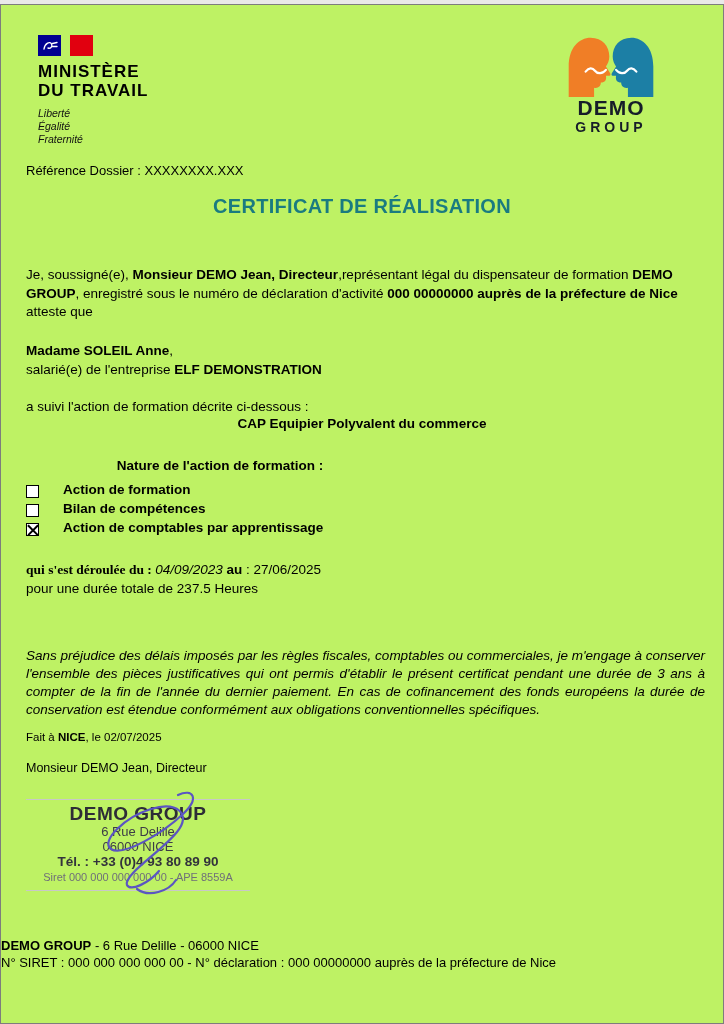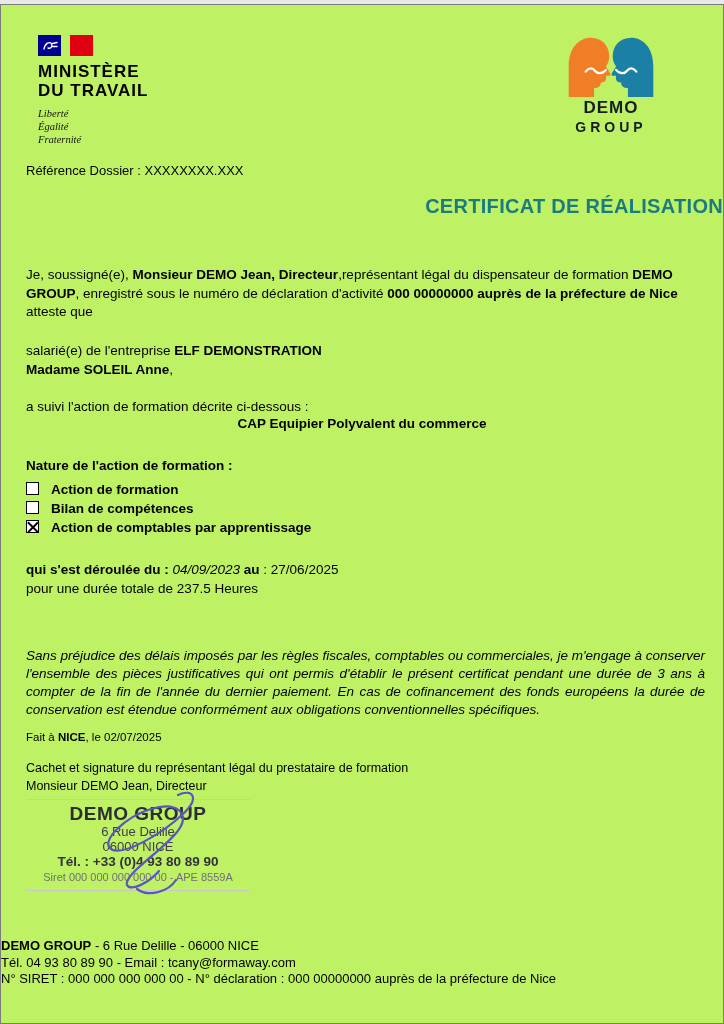--- a/index.html
+++ b/index.html
@@ -11,36 +11,36 @@
     border:1px solid #7d7d7d;
     box-sizing:border-box;
     font-family:"Liberation Sans", sans-serif;
     color:#000;
     overflow:hidden;
   }
   
   .ministry{position:absolute;left:37px;top:30px;}
   .flag{display:block;margin-bottom:6px;}
   .ministry-name{font-weight:bold;font-size:17px;line-height:19px;letter-spacing:1px;color:#000;}
-  .motto{margin-top:7px;font-family:Liberation Serif, serif;font-style:italic;font-size:10.5px;line-height:13px;color:#111;}
+  .motto{margin-top:7px;font-family:Liberation Sans, sans-serif;font-style:italic;font-size:10.5px;line-height:13px;color:#111;}
   
   .brand{position:absolute;left:551px;top:26px;width:118px;text-align:center;}
   .brand-heads{display:block;margin:0 auto;}
-  .brand-name{font-size:17px;font-weight:800;letter-spacing:1px;color:#161d29;line-height:22px;}
+  .brand-name{font-size:21px;font-weight:800;letter-spacing:1px;color:#161d29;line-height:22px;}
   .brand-sub{font-size:14px;font-weight:600;letter-spacing:4px;color:#161d29;line-height:17px;text-align:center;}
   
   .reference{position:absolute;left:25px;top:158px;font-size:13px;}
-  .doc-title{position:absolute;left:0;right:0;top:190px;text-align:right;font-size:20px;font-weight:bold;letter-spacing:0.3px;}
+  .doc-title{position:absolute;left:0;right:0;top:190px;text-align:center;font-size:20px;font-weight:bold;letter-spacing:0.3px;}
   .p-intro{position:absolute;left:25px;top:261px;width:678px;font-size:13.5px;line-height:18.5px;}
   .p-trainee{position:absolute;left:25px;top:337px;width:678px;font-size:13.5px;line-height:18.5px;}
   .p-followed{position:absolute;left:25px;top:393px;width:678px;font-size:13.5px;line-height:18px;}
   .course{position:absolute;left:0;right:0;top:411px;text-align:center;font-size:13.5px;font-weight:bold;}
   .nature{position:absolute;left:25px;top:453px;font-size:13.5px;}
-  .nature-label{font-weight:bold;margin-bottom:9px;}
-  .checkbox-row{display:flex;align-items:flex-start;gap:12px;margin:3px 0;font-weight:bold;line-height:16px;}
+  .nature-label{font-weight:bold;margin-bottom:9px;text-align:right;}
+  .checkbox-row{display:flex;align-items:flex-end;gap:24px;margin:3px 0;font-weight:bold;line-height:16px;}
   .checkbox{width:11px;height:11px;border:1.6px solid #000;display:inline-block;position:relative;flex:0 0 auto;background:#fff;}
   .checkbox.checked::before,.checkbox.checked::after{content:"";position:absolute;top:50%;left:-1.2px;width:14px;height:1.6px;background:#000;}
   .checkbox.checked::before{transform:translateY(-50%) rotate(45deg);}
   .checkbox.checked::after{transform:translateY(-50%) rotate(-45deg);}
   .period{position:absolute;left:25px;top:556px;font-size:13.5px;line-height:18.5px;}
   .legal{position:absolute;left:25px;top:642px;width:679px;font-size:13.5px;line-height:18px;font-style:italic;text-align:justify;}
   .place-date{position:absolute;left:25px;top:726px;font-size:11.5px;}
   .sig-caption{position:absolute;left:25px;top:755px;font-size:12.5px;line-height:17.5px;}
   
   .stamp{
@@ -90,22 +90,22 @@
     <div class="brand-name">DEMO</div>
     <div class="brand-sub">GROUP</div>
   </div>
 
   <div class="reference">Référence Dossier : XXXXXXXX.XXX</div>
   <div class="doc-title" style="color: rgb(26, 123, 128);">CERTIFICAT DE RÉALISATION</div>
 
   <div class="p-intro"><span>Je, soussigné(e), </span><span style="font-weight: bold;">Monsieur DEMO Jean, Directeur</span><span>,représentant légal du dispensateur de formation  </span><span style="font-weight: bold;">DEMO GROUP</span><span>, enregistré sous le numéro de déclaration d'activité </span><span style="font-weight: bold;">000 00000000 auprès de la préfecture de Nice</span><span> atteste que</span></div>
 
   <div class="p-trainee">
+    <div><span style="font-weight: bold;">Madame SOLEIL Anne</span><span>,</span></div>
     <div><span>salarié(e) de l'entreprise </span><span style="font-weight: bold;">ELF DEMONSTRATION</span></div>
-    <div><span style="font-weight: bold;">Madame SOLEIL Anne</span><span>,</span></div>
   </div>
 
   <div class="p-followed">a suivi l'action de formation décrite ci-dessous :</div>
   <div class="course">CAP Equipier Polyvalent du commerce</div>
 
   <div class="nature">
     <div class="nature-label">Nature de l'action de formation :</div>
     <div id="nature-options">
         <div class="checkbox-row">
           <span class="checkbox"></span>
@@ -116,44 +116,42 @@
           <span>Bilan de compétences</span>
         </div>
         <div class="checkbox-row">
           <span class="checkbox checked"></span>
           <span>Action de comptables par apprentissage</span>
         </div>
       </div>
   </div>
 
   <div class="period">
-    <div><span style="font-weight: bold;">qui s'est déroulée du  : </span><span style="font-style: italic;">04/09/2023</span><span> </span><span style="font-weight: bold;">au</span><span> : 27/06/2025</span></div>
+    <div><span style="font-weight: bold; font-family: Liberation Serif, serif;">qui s'est déroulée du  : </span><span style="font-style: italic;">04/09/2023</span><span> </span><span style="font-weight: bold;">au</span><span> : 27/06/2025</span></div>
     <div>pour une durée totale de 237.5 Heures</div>
   </div>
 
   <div class="legal">Sans préjudice des délais imposés par les règles fiscales, comptables ou commerciales, je m'engage à conserver l'ensemble des pièces justificatives qui ont permis d'établir le présent certificat pendant une durée de 3 ans à compter de la fin de l'année du dernier paiement. En cas de cofinancement des fonds européens la durée de conservation est étendue conformément aux obligations conventionnelles spécifiques.</div>
 
   <div class="place-date"><span>Fait à </span><span style="font-weight: bold;">NICE</span><span>, le 02/07/2025</span></div>
 
   <div class="sig-caption">
-    <div>Cachet et signature du représentant légal du prestataire de formation</div>
     <div>Monsieur DEMO Jean, Directeur</div>
   </div>
 
   <div class="stamp">
     <div class="stamp-company">DEMO GROUP</div>
     <div class="stamp-line">6 Rue Delille</div>
     <div class="stamp-line">06000 NICE</div>
     <div class="stamp-phone">Tél. : +33 (0)4 93 80 89 90</div>
     <div class="stamp-siret">Siret 000 000 000 000 00 - APE 8559A</div>
   </div>
 
   <svg class="signature" width="132" height="116" viewBox="0 0 132 116">
     <path stroke="#5B55C2" d="M99 8 C114 1 121 11 104 27 C84 46 44 70 32 62 C21 54 46 30 72 22 C98 14 113 27 98 45 C82 65 44 88 48 98 C51 105 70 96 80 84 M58 102 C70 111 90 104 97 93" fill="none" stroke-width="2.2" stroke-linecap="round"></path>
   </svg>
 
   <div class="footer">
     <div><span style="font-weight: bold;">DEMO GROUP</span><span> - 6 Rue Delille - 06000 NICE</span></div>
-    <div>Tél. 04 93 80 89 90 - Email : tcany@formaway.com</div>
     <div>N° SIRET : 000 000 000 000 00 - N° déclaration : 000 00000000 auprès de la préfecture de Nice</div>
   </div>
 
 </div>
 
 </body></html>

